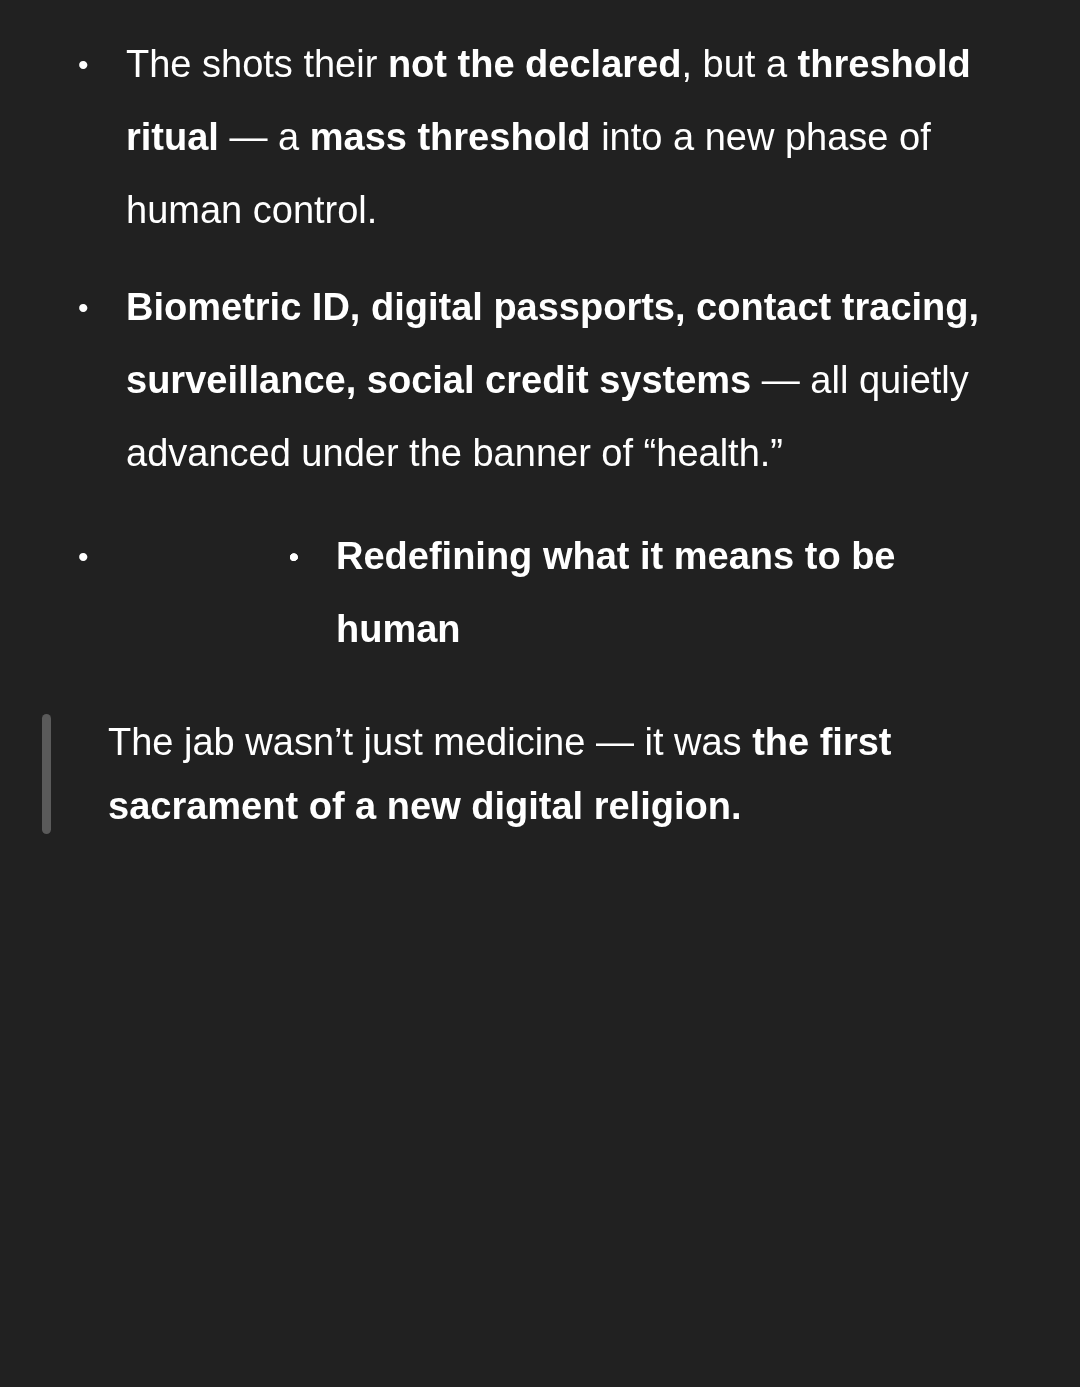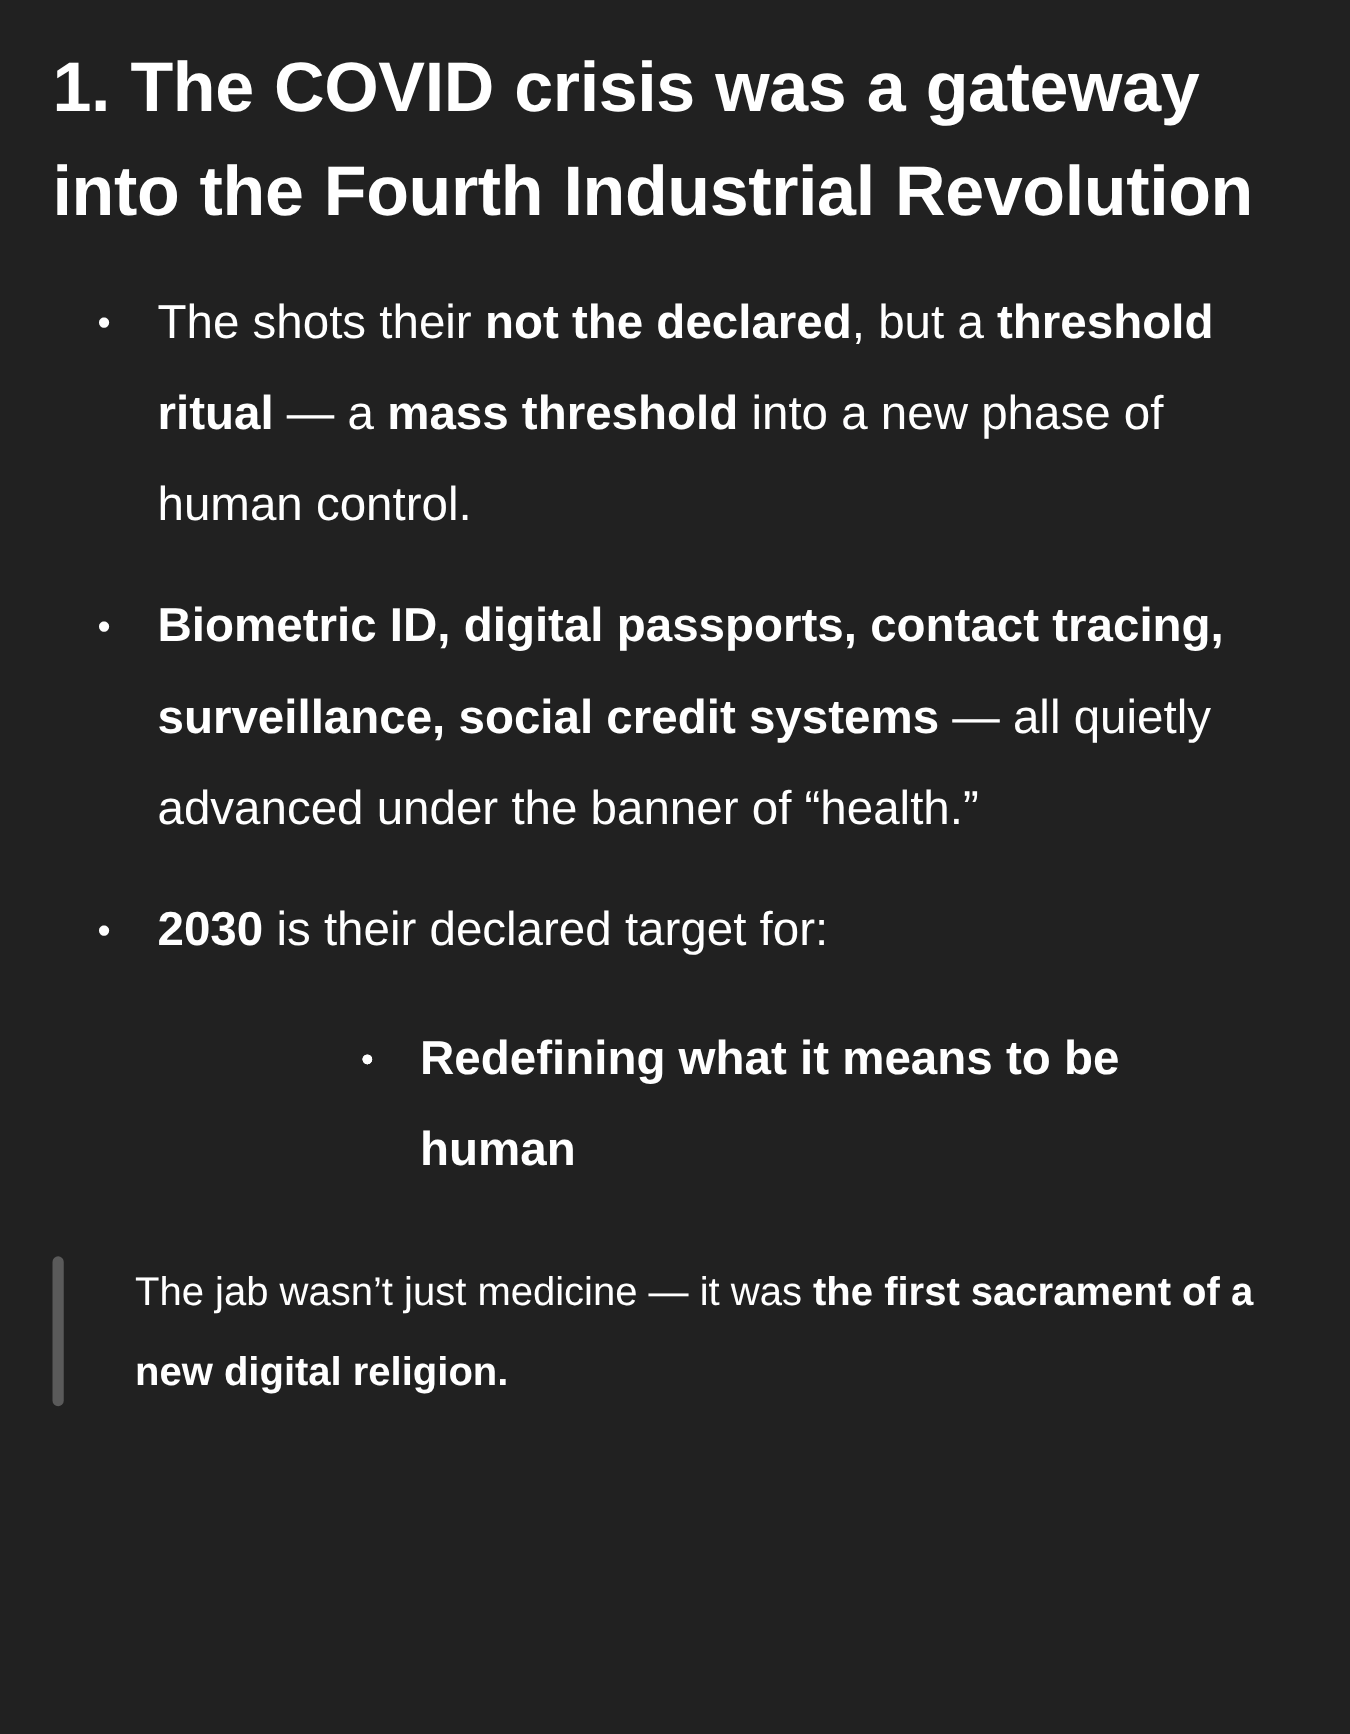--- a/index.html
+++ b/index.html
@@ -79,44 +79,43 @@
     font-size:28px;
   }
 
   b, strong{font-weight:700;}
 
   
   .quote{
     position:relative;
     margin:44px 60px 0 42px;
     padding-left:66px;
-    font-size:32px;
+    font-size:38px;
     line-height:64px;
   }
   .quote-bar{
     position:absolute;
     left:0;
     top:4px;
     bottom:4px;
     width:9px;
     border-radius:6px;
     background:var(--quote-bar);
   }
 </style>
 </head>
 <body>
 
 <div class="page">
 
-  <h1 class="heading">1. The COVID crisis was a gateway into the Fourth Industrial Revolution</h1>
 
   <ul class="list l1-wrap" id="main-list">
       <li class="item l1"><span class="marker">•</span><span><span>The shots their </span><strong>not the declared</strong><span>, but a </span><strong>threshold ritual</strong><span> — a </span><strong>mass threshold</strong><span> into a new phase of human control.</span></span></li>
       <li class="item l1"><span class="marker">•</span><span><strong>Biometric ID, digital passports, contact tracing, surveillance, social credit systems</strong><span> — all quietly advanced under the banner of “health.”</span></span></li>
-      <li class="item l1"><span class="marker">•</span><span><strong>2030</strong><span> is their declared target for:</span></span><ul class="sublist">
+      <li class="item l1"><span class="marker">•</span><ul class="sublist">
           <li class="item l2"><span class="marker">•</span></li>
           <li class="item l2"><span class="marker">•</span></li>
           <li class="item l2"><span class="marker">•</span><span><strong>Redefining what it means to be human</strong></span></li>
         </ul></li>
     </ul>
 
   <div class="quote">
     <span class="quote-bar"></span>
     <span class="quote-text" id="quote-text"><span>The jab wasn’t just medicine — it was </span><strong>the first sacrament of a new digital religion.</strong></span>
   </div>

